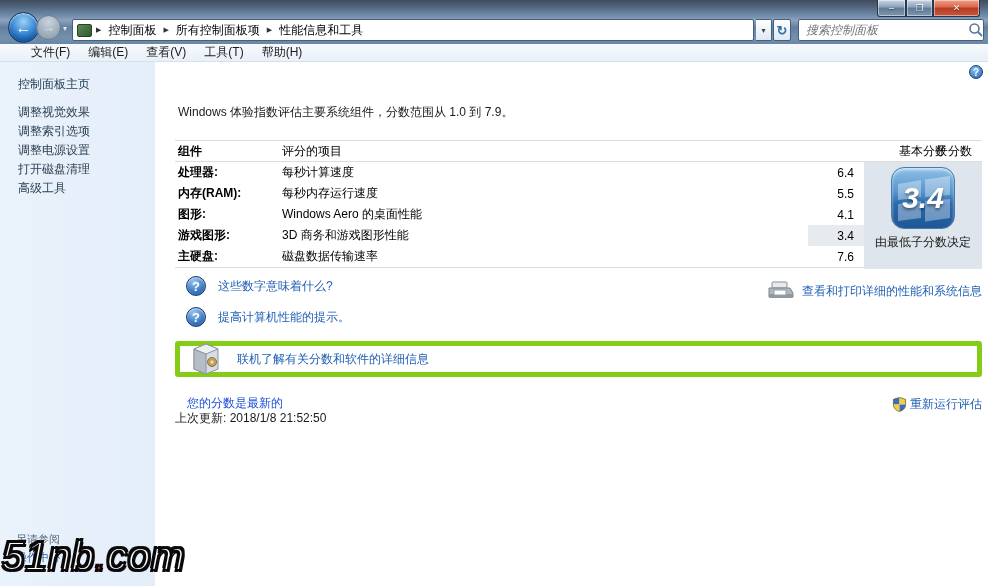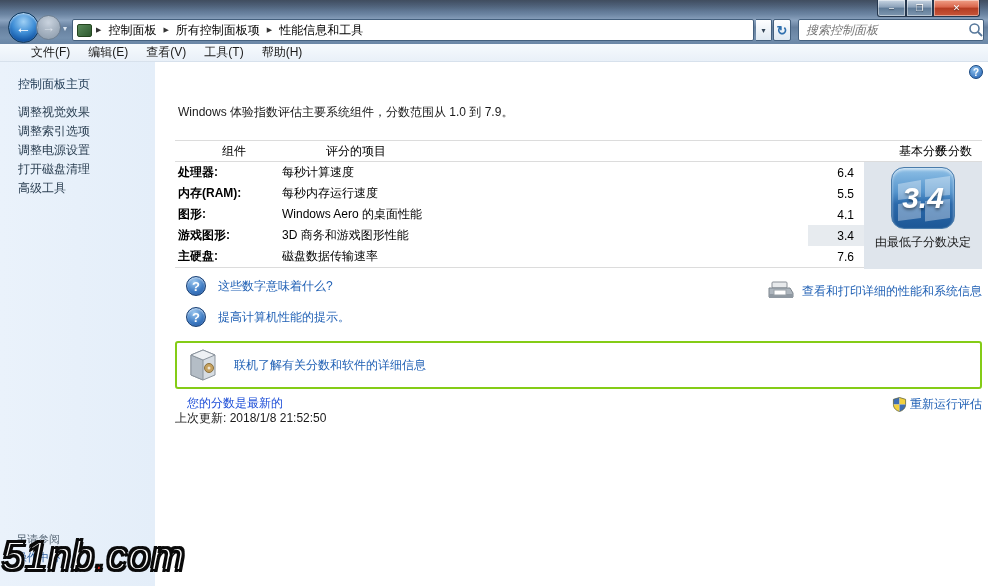--- a/index.html
+++ b/index.html
@@ -74,21 +74,21 @@
   .page-title { position:absolute; left:23px; top:14px; font-size:15px; color:#35618c; }
   .page-sub { position:absolute; left:23px; top:42px; color:#1a1a1a; }
 
   
   .wei { position:absolute; left:20px; top:78px; width:807px; }
   .thead { display:flex; height:22px; align-items:center; border-top:1px solid #dcdcdc; border-bottom:1px solid #dcdcdc; }
   .tbody { position:relative; }
   .rows { width:689px; }
   .trow { display:flex; align-items:center; height:21px; }
   .c1 { width:107px; padding-left:3px; font-weight:bold; }
-  .thead .c1 { font-weight:normal;margin-left:44px; }
+  .thead .c1 { font-weight:bold; }
   .c2 { flex:1; }
   .c3 { width:56px; text-align:right; padding-right:10px; height:100%; display:flex; align-items:center; justify-content:flex-end; }
   .c3.low { background:#e7ebef; }
   .c4 { position:absolute; right:0; width:118px; text-align:center; }
   .thead .c4 { top:auto; }
   .base-cell { position:absolute; right:0; top:0; width:118px; height:107px; background:#dfe5ec;
     display:flex; flex-direction:column; align-items:center; }
   .tbl-bottom { border-bottom:1px solid #dcdcdc; }
 
   .badge { position:relative; width:64px; height:62px; margin-top:5px; border-radius:13px;
@@ -103,21 +103,21 @@
   .qrow { position:absolute; display:flex; align-items:center; }
   .qicon { width:20px; height:20px; border-radius:50%;
     background:radial-gradient(circle at 40% 28%,#9cc8f0 0%,#3f7cc4 55%,#1c4f9a 100%);
     border:1px solid #163d72; color:#fff; font-weight:bold; font-size:13px;
     display:flex; align-items:center; justify-content:center; margin-right:12px; box-shadow:inset 0 1px 2px rgba(255,255,255,.7); }
   a.lnk { color:#2161b5; text-decoration:none; cursor:pointer; }
 
   .print-row { position:absolute; right:6px; top:219px; display:flex; align-items:center;font-family:Liberation Mono, monospace; }
   .print-row svg { margin-right:8px; }
 
-  .infobox { position:absolute; left:20px; top:279px; width:807px; height:48px; border:2px solid #84cc16;
+  .infobox { position:absolute; left:20px; top:279px; width:807px; height:36px; border:5px solid #84cc16;
     border-radius:3px; background:#fff; display:flex; align-items:center; }
   .boxicon { margin:0 16px 0 11px; }
 
   .status1 { position:absolute; left:32px; top:333px; color:#1d4ed8; }
   .status2 { position:absolute; left:20px; top:348px; color:#1a1a1a; }
   .rerun { position:absolute; right:6px; top:334px; display:flex; align-items:center; }
   .rerun svg { margin-right:3px; }
 
   
   .watermark { position:absolute; left:2px; top:534px; z-index:40; font-size:40px; font-weight:normal; font-style:italic;

